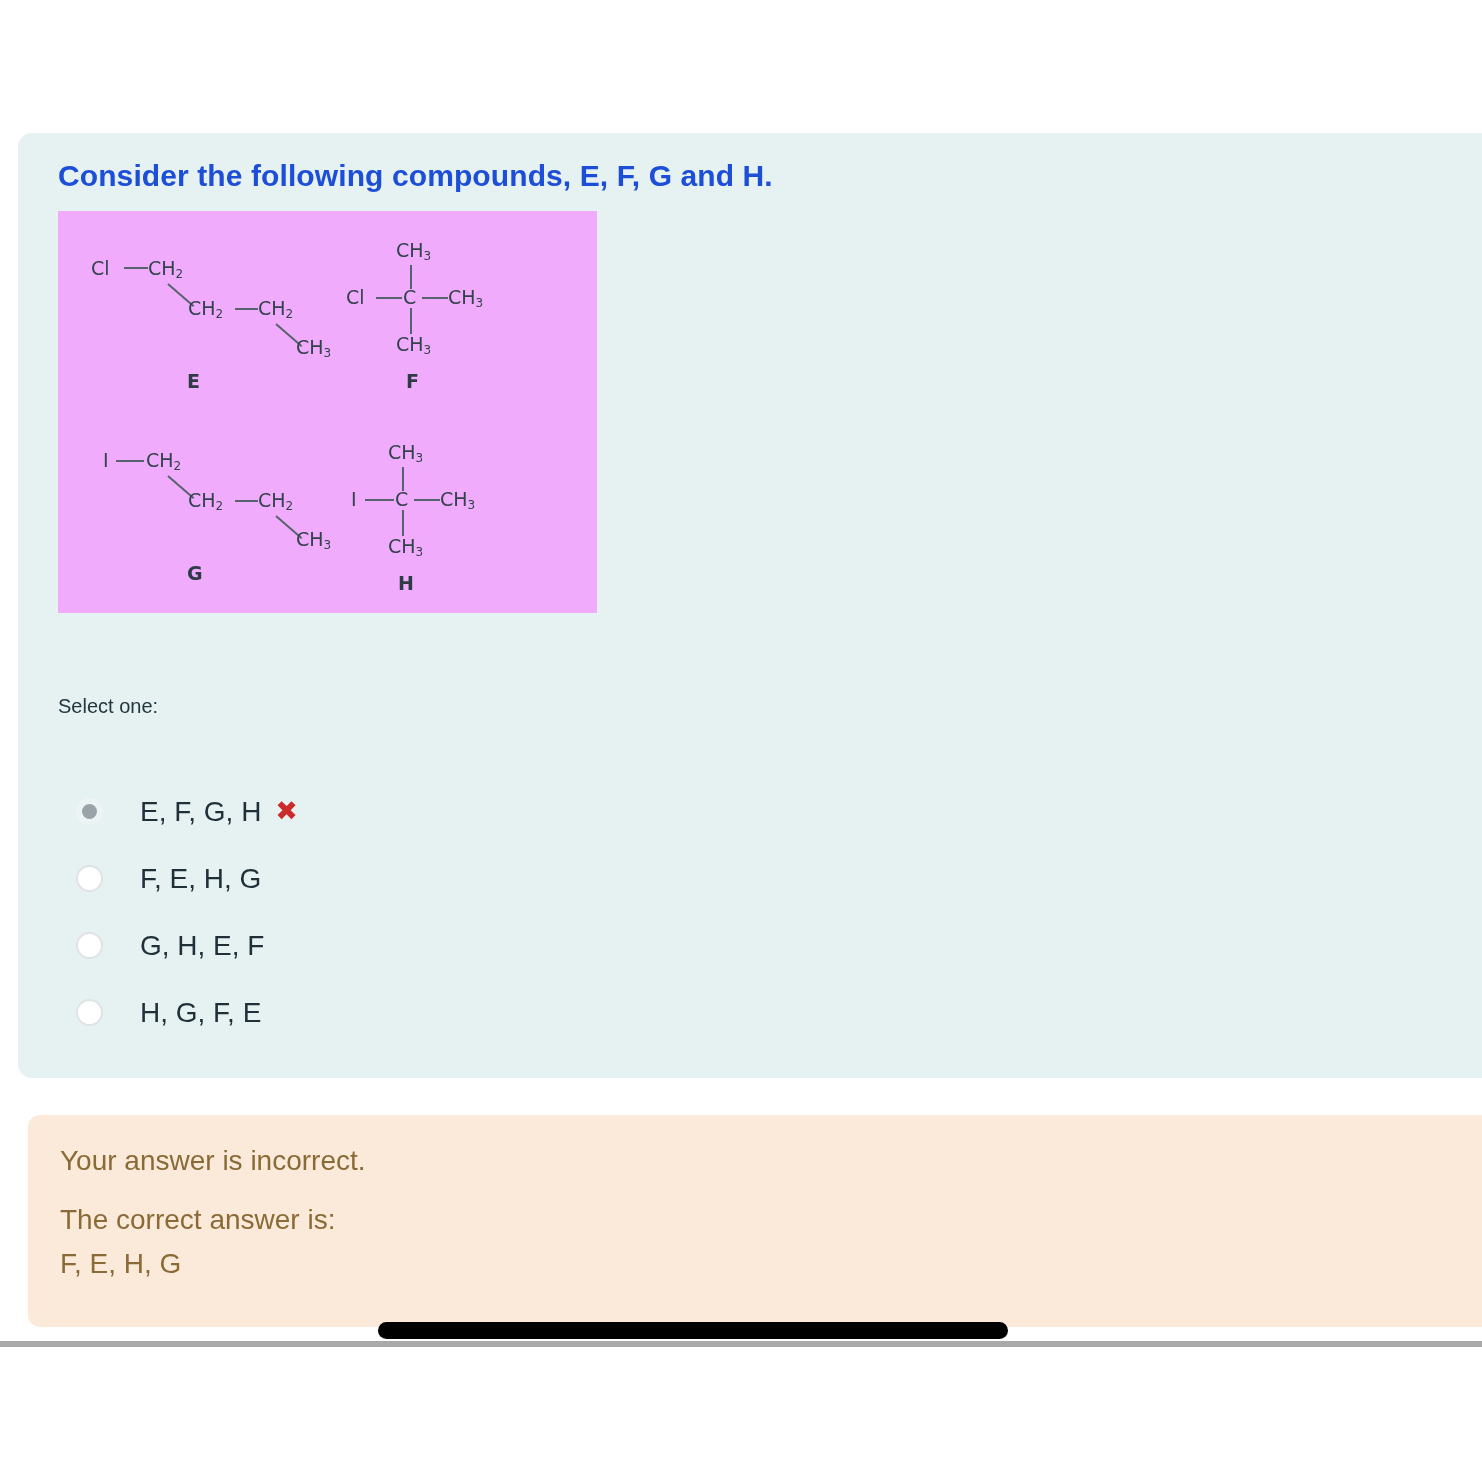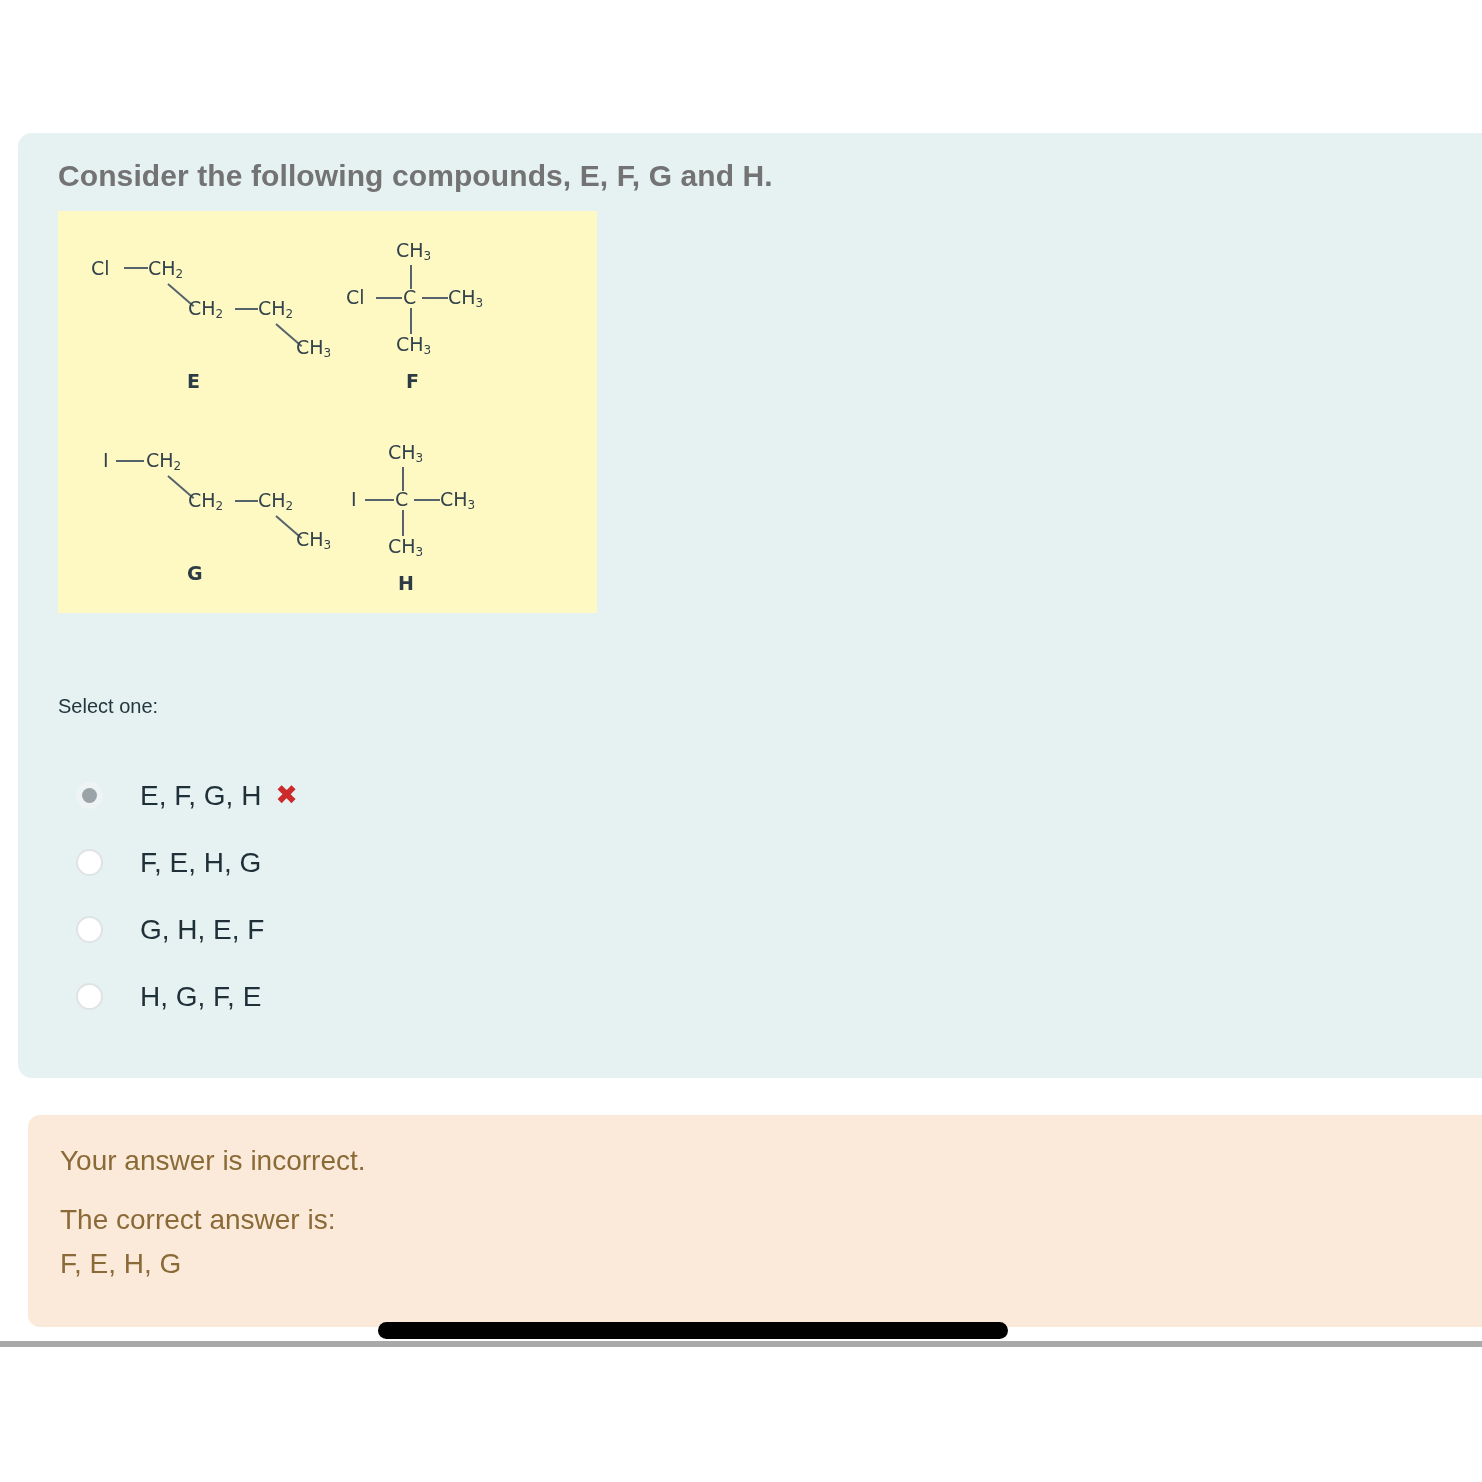--- a/index.html
+++ b/index.html
@@ -28,33 +28,33 @@
     border-radius: 14px 0 0 14px;
     box-sizing: border-box;
   }
 
   .question-title {
     position: absolute;
     left: 40px;
     top: 26px;
     font-size: 30px;
     font-weight: 700;
-    color: #737373;
+    color: #1d4ed8;
     letter-spacing: .1px;
     white-space: nowrap;
   }
 
   
   .structures-box {
     position: absolute;
     left: 40px;
     top: 78px;
     width: 539px;
     height: 402px;
-    background: #fef9c3;
+    background: #f0abfc;
   }
   .mol {
     position: absolute;
     color: #34424c;
     font-size: 19px;
     font-family: "DejaVu Sans", sans-serif;
   }
   .mol sub {
     font-size: 12px;
     vertical-align: -3px;
@@ -89,21 +89,21 @@
     left: 40px;
     top: 562px;
     font-size: 20px;
     color: #23373f;
   }
 
   
   .answers {
     position: absolute;
     left: 58px;
-    top: 629px;
+    top: 645px;
     width: 900px;
   }
   .answer-row {
     display: flex;
     align-items: center;
     height: 67px;
   }
   .radio {
     width: 27px;
     height: 27px;

